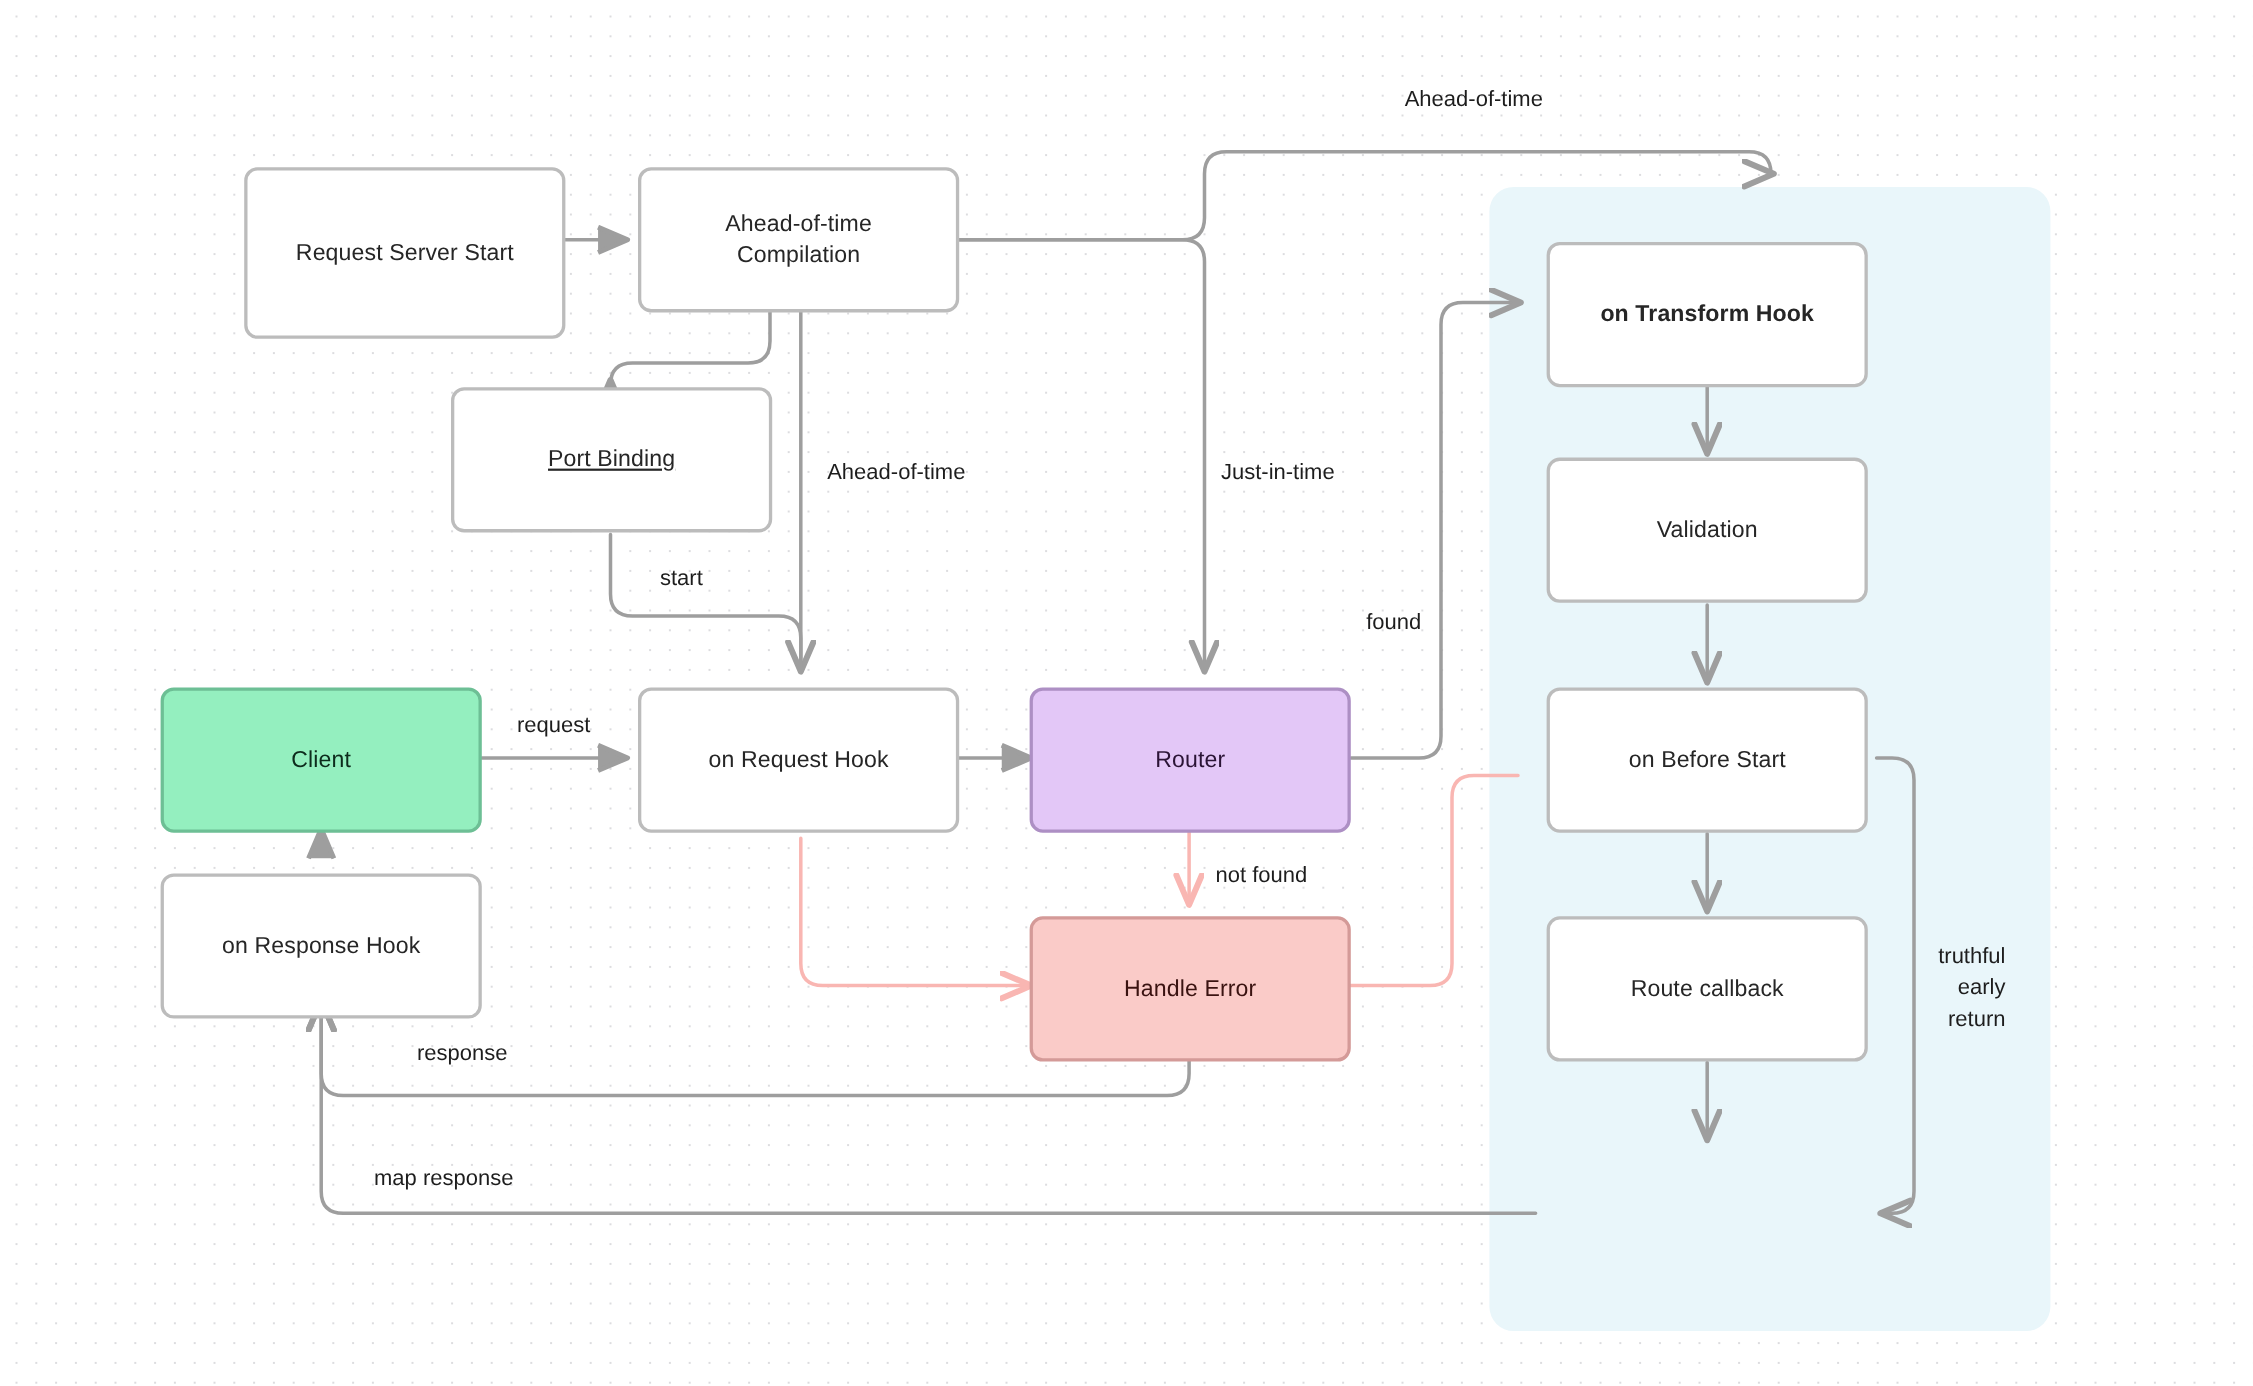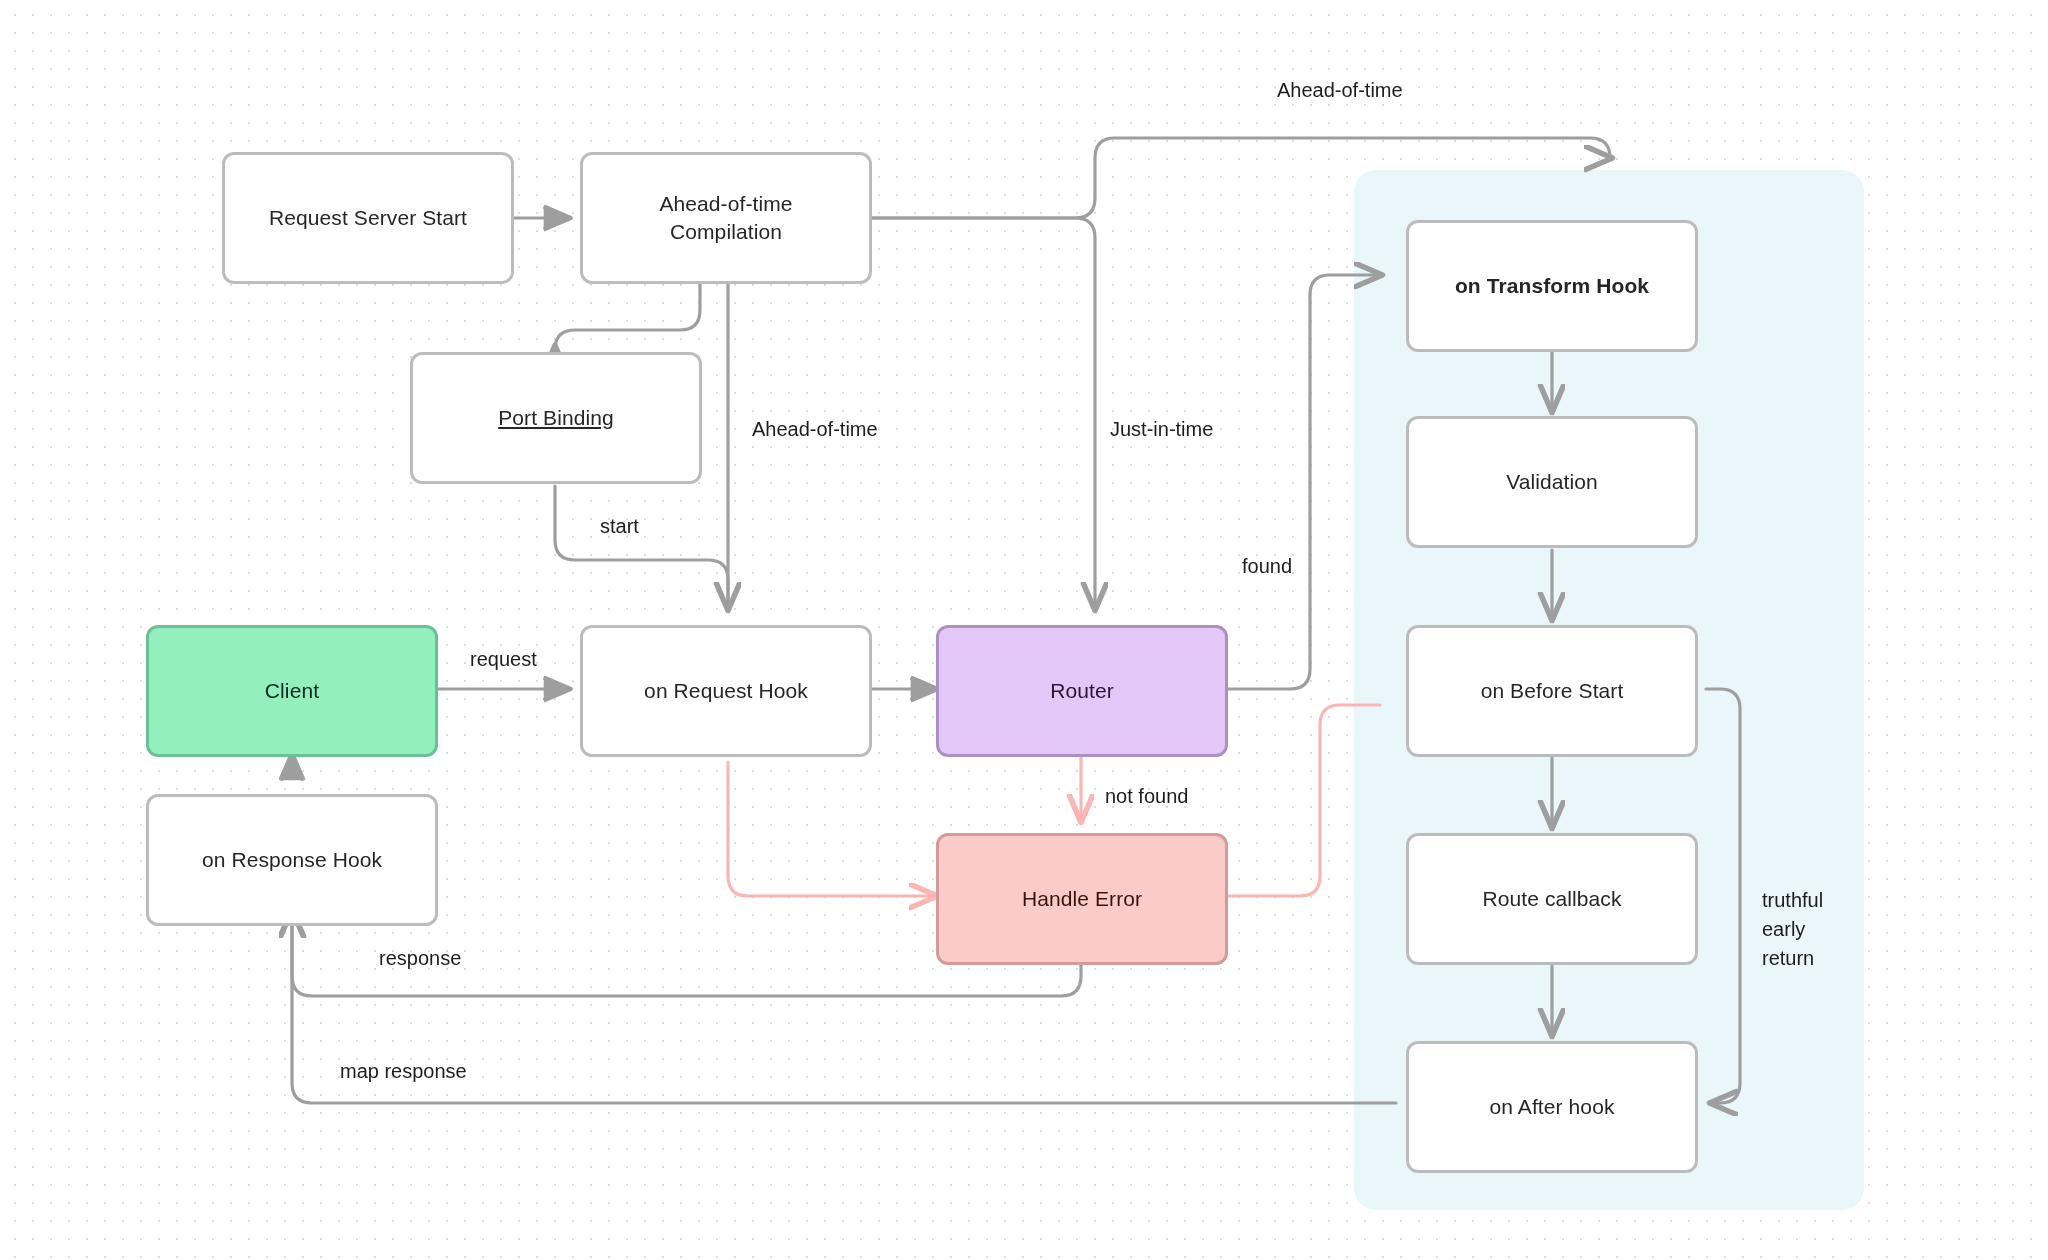--- a/index.html
+++ b/index.html
@@ -132,21 +132,21 @@
 
       <path d="M1081,756 L1081,820" marker-end="url(#ahr)"></path>
 
       <path d="M728,762 L728,876 Q728,896 748,896 L935,896" marker-end="url(#ahr)"></path>
 
       <path d="M1380,705 L1340,705 Q1320,705 1320,725 L1320,876 Q1320,896 1300,896
                L1228,896"></path>
     </g>
   </svg>
 
-  <div class="node" style="left:222px; top:152px; width:292px; height:132px;">
+  <div class="node" style="left:222px; top:152px; width:292px; height:156px;">
     <span>Request Server Start</span>
   </div>
 
   <div class="node" style="left:580px; top:152px; width:292px; height:132px;">
     <span style="white-space:pre-line;">Ahead-of-time
 Compilation</span>
   </div>
 
   <div class="node" style="left:410px; top:352px; width:292px; height:132px;text-decoration:underline;">
     <span>Port Binding</span>
@@ -181,39 +181,36 @@
   </div>
 
   <div class="node" style="left:1406px; top:625px; width:292px; height:132px;">
     <span>on Before Start</span>
   </div>
 
   <div class="node" style="left:1406px; top:833px; width:292px; height:132px;">
     <span>Route callback</span>
   </div>
 
-  <div class="node" style="left:1406px; top:1041px; width:292px; height:132px;">
-    <span>on After hook</span>
-  </div>
 
   <div class="elabel" style="left:1277px; top:76px;">Ahead-of-time</div>
 
   <div class="elabel" style="left:752px; top:415px;">Ahead-of-time</div>
 
   <div class="elabel" style="left:1110px; top:415px;">Just-in-time</div>
 
   <div class="elabel" style="left:1242px; top:552px;">found</div>
 
   <div class="elabel" style="left:600px; top:512px;">start</div>
 
   <div class="elabel" style="left:470px; top:645px;">request</div>
 
   <div class="elabel" style="left:1105px; top:782px;">not found</div>
 
   <div class="elabel" style="left:340px; top:944px;margin-left:39px;">response</div>
 
   <div class="elabel" style="left:340px; top:1057px;">map response</div>
 
-  <div class="elabel" style="left:1762px; top:886px;">truthful
+  <div class="elabel" style="left:1762px; top:855px;text-align:right;">truthful
 early
 return</div>
 
 </div>
 
 </body></html>

